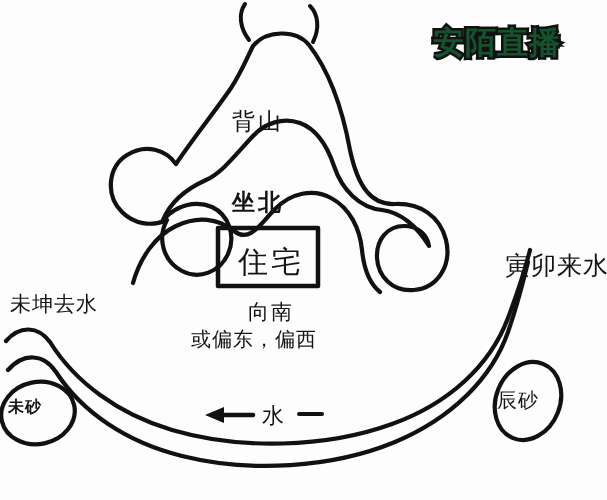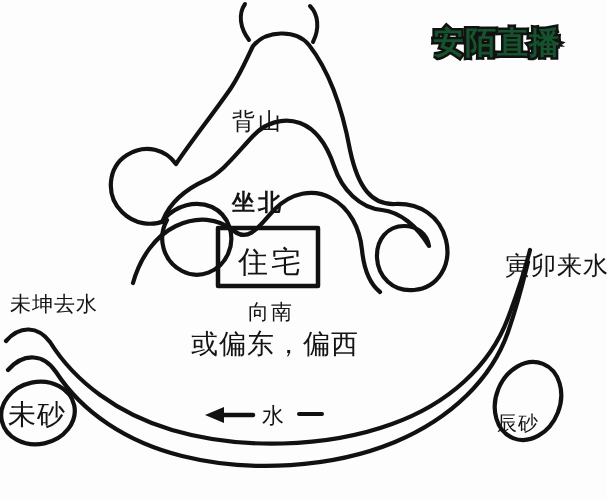--- a/index.html
+++ b/index.html
@@ -28,25 +28,25 @@
     color: #141414;
     white-space: nowrap;
     letter-spacing: 1px;
     line-height: 1.25;
     font-weight: 500;
   }
   .lbl-beishan   { left: 232px; top: 107px;  font-size: 23px; letter-spacing: 3px; text-align: right; }
   .lbl-zuobei    { left: 232px; top: 188px;  font-size: 23px; letter-spacing: 3px; font-weight: bold; }
   .lbl-zhuzhai   { left: 238px; top: 243px;  font-size: 30px; letter-spacing: 3px; }
   .lbl-xiangnan  { left: 240px; top: 299px;  font-size: 21px; letter-spacing: 2px; margin-left: 8px; }
-  .lbl-pian      { left: 191px; top: 327px;  font-size: 27px; letter-spacing: 1px; }
+  .lbl-pian      { left: 191px; top: 327px;  font-size: 20px; letter-spacing: 1px; }
   .lbl-weikun    { left: 10px;  top: 291px;  font-size: 21px; letter-spacing: 1px; }
   .lbl-yinmao    { left: 505px; top: 250px;  font-size: 25px; letter-spacing: 1px; }
-  .lbl-weisha    { left: 8px;   top: 397px;  font-size: 28px; letter-spacing: 1px; }
-  .lbl-chensha   { left: 497px; top: 411px;  font-size: 20px; letter-spacing: 1px; }
+  .lbl-weisha    { left: 8px;   top: 397px;  font-size: 16px; letter-spacing: 1px; font-weight: bold; }
+  .lbl-chensha   { left: 497px; top: 388px;  font-size: 20px; letter-spacing: 1px; }
   .lbl-shui      { left: 262px; top: 402px;  font-size: 22px; letter-spacing: 2px; }
   .lbl-nanan     { left: 238px; top: 466px;  font-size: 23px; letter-spacing: 2px; }
 
   #watermark {
     position: absolute;
     left: 433px;
     top: 22px;
     font-size: 31px;
     font-weight: bold;
     letter-spacing: 1px;

